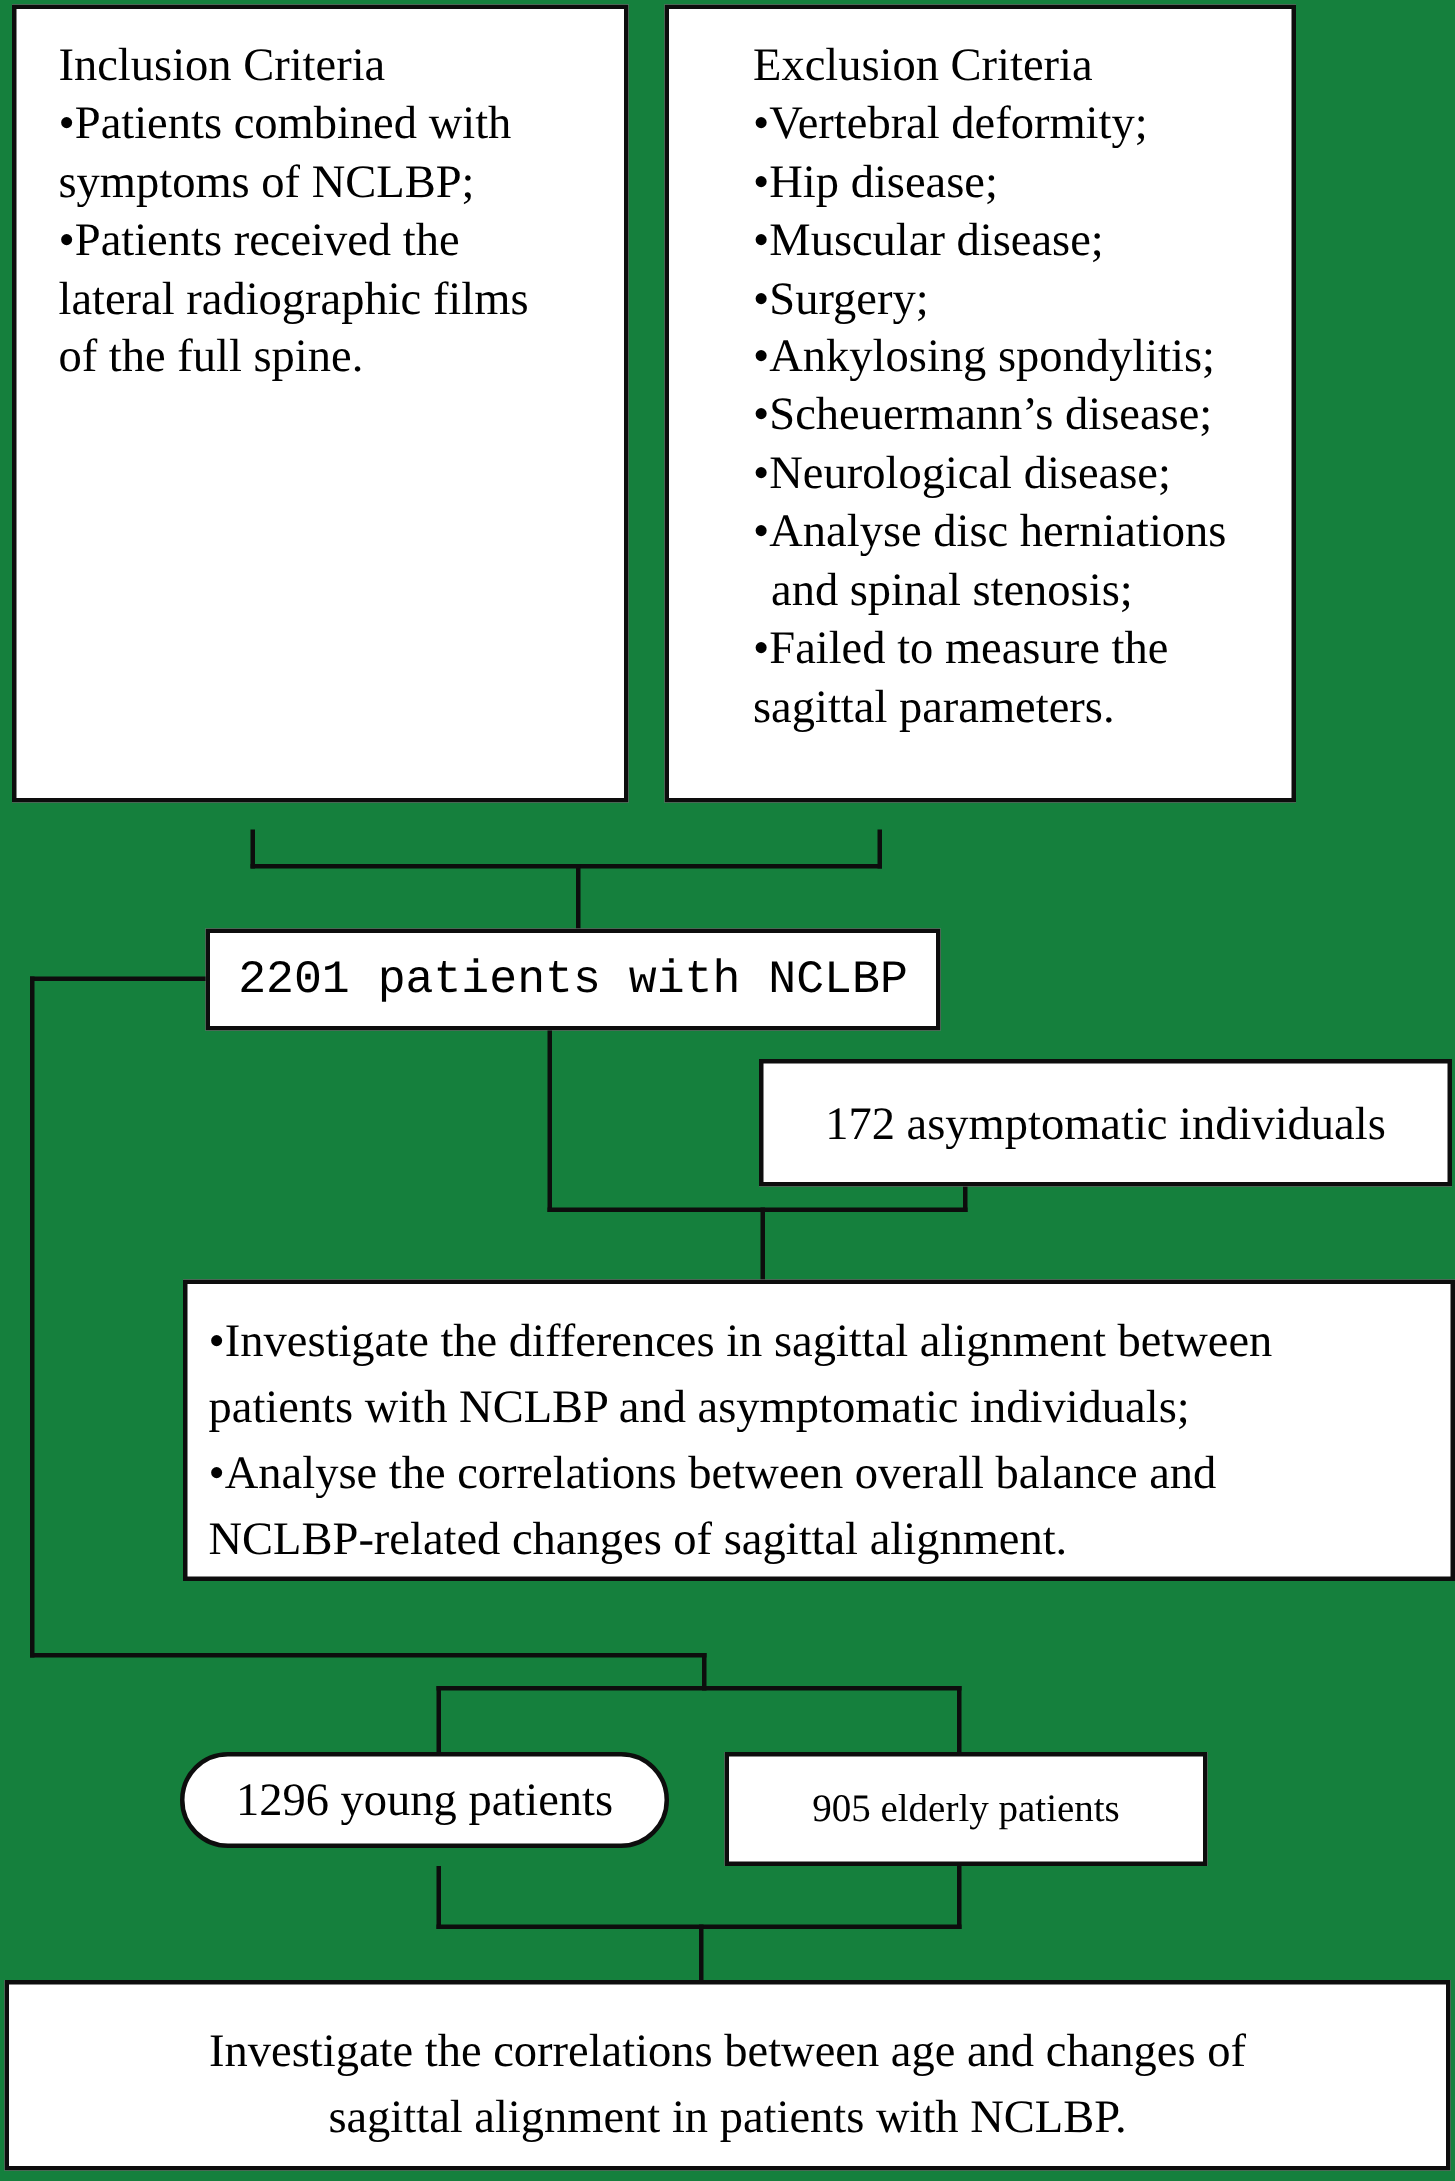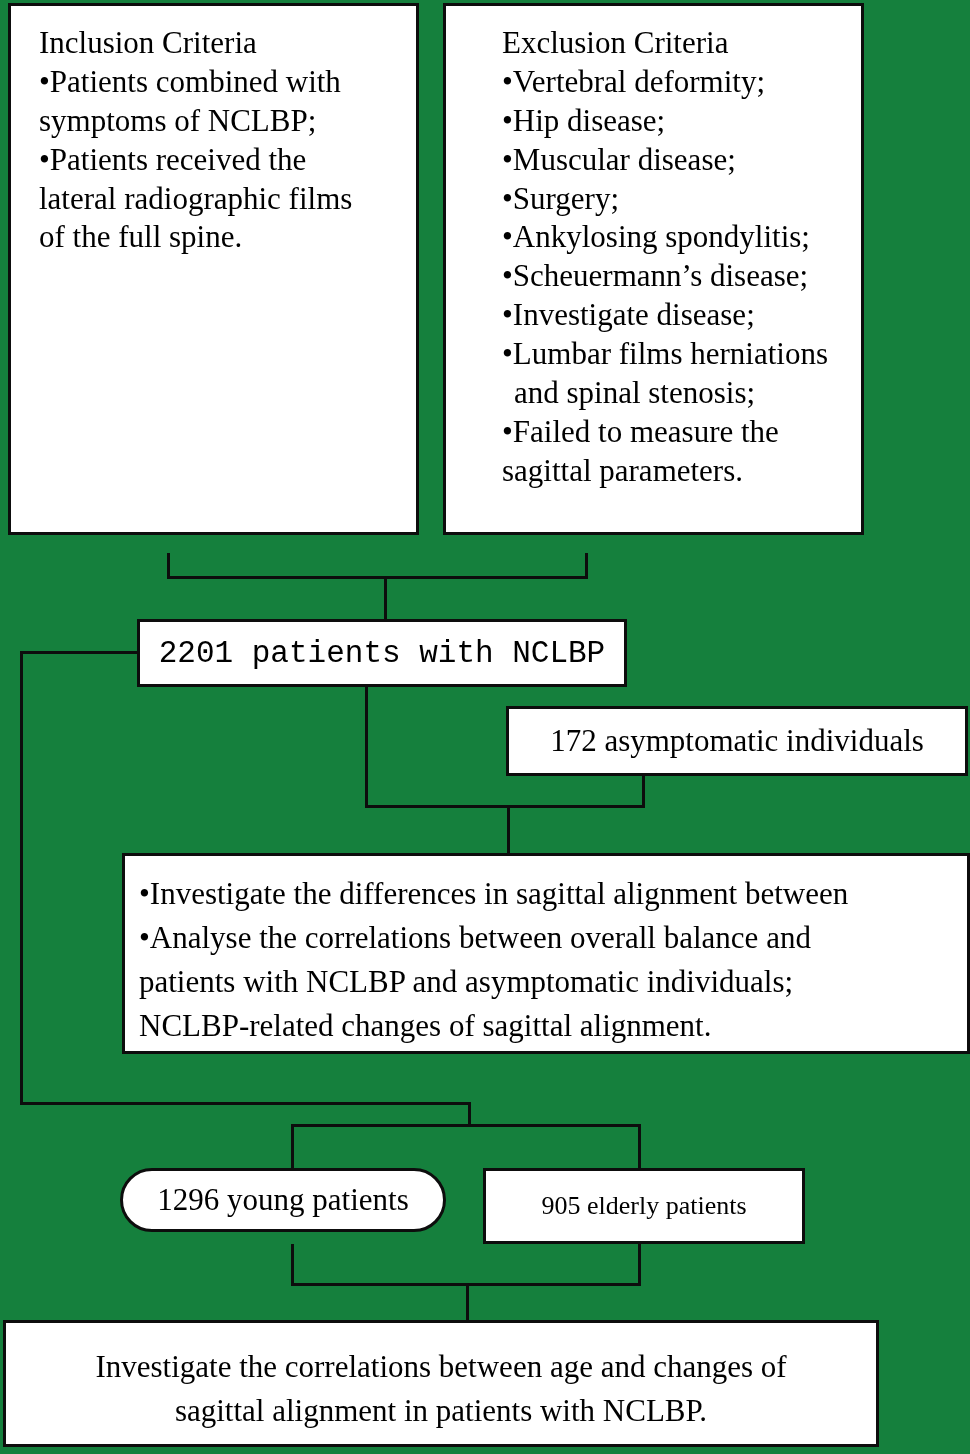--- a/index.html
+++ b/index.html
@@ -52,21 +52,21 @@
   #exclusion-box .crit-item.indent { padding-left: 40px; }
 
   
   #patients-nclbp-box {
     left: 137px; top: 619px; width: 490px; height: 68px;
     display: flex; align-items: center; justify-content: center;
     font-size: 31px;
     font-family: Liberation Mono, monospace;
   }
   #asymptomatic-box {
-    left: 506px; top: 706px; width: 462px; height: 70px;
+    left: 506px; top: 706px; width: 462px; height: 85px;
     display: flex; align-items: center; justify-content: center;
     font-size: 31px;
   }
   #young-patients-box {
     left: 120px; top: 1168px; width: 326px; height: 64px;
     display: flex; align-items: center; justify-content: center;
     font-size: 31px;
     border-radius: 32px;
   }
   #elderly-patients-box {
@@ -78,21 +78,21 @@
   
   #aims-box {
     left: 122px; top: 853px; width: 848px; height: 201px;
     padding: 16px 12px 0 14px;
     font-size: 31px;
     line-height: 1.42;
   }
   #aims-box .aim-line { display: block; }
 
   #conclusion-box {
-    left: 3px; top: 1320px; width: 876px; height: 127px;
+    left: 3px; top: 1320px; width: 964px; height: 127px;
     padding: 22px 30px 0 30px;
     font-size: 31px;
     line-height: 1.42;
     text-align: center;
   }
   #conclusion-box .aim-line { display: block; }
 </style>
 </head>
 <body>
 
@@ -108,22 +108,22 @@
   </div>
 
   <div class="box" id="exclusion-box">
     <span class="crit-title">Exclusion Criteria</span>
     <span class="crit-item">•Vertebral deformity;</span>
     <span class="crit-item">•Hip disease;</span>
     <span class="crit-item">•Muscular disease;</span>
     <span class="crit-item">•Surgery;</span>
     <span class="crit-item">•Ankylosing spondylitis;</span>
     <span class="crit-item">•Scheuermann’s disease;</span>
-    <span class="crit-item">•Investigate disease;</span>
-    <span class="crit-item">•Lumbar films herniations</span>
+    <span class="crit-item">•Neurological disease;</span>
+    <span class="crit-item">•Analyse disc herniations</span>
     <span class="crit-item indent">and spinal stenosis;</span>
     <span class="crit-item">•Failed to measure the</span>
     <span class="crit-item">sagittal parameters.</span>
   </div>
 
   <div class="ln vline" style="left:167px; top:553px; height:26px;"></div>
 
   <div class="ln vline" style="left:585px; top:553px; height:26px;"></div>
 
   <div class="ln hline" style="left:167px; top:576px; width:421px;"></div>
@@ -143,22 +143,22 @@
   <div class="ln hline" style="left:365px; top:805px; width:280px;"></div>
   <div class="ln vline" style="left:642px; top:776px; height:32px;"></div>
   <div class="ln vline" style="left:507px; top:805px; height:50px;"></div>
 
   <div class="box" id="asymptomatic-box">
     <span>172 asymptomatic individuals</span>
   </div>
 
   <div class="box" id="aims-box">
     <span class="aim-line">•Investigate the differences in sagittal alignment between</span>
+    <span class="aim-line">patients with NCLBP and asymptomatic individuals;</span>
     <span class="aim-line">•Analyse the correlations between overall balance and</span>
-    <span class="aim-line">patients with NCLBP and asymptomatic individuals;</span>
     <span class="aim-line">NCLBP-related changes of sagittal alignment.</span>
   </div>
 
   <div class="ln hline" style="left:291px; top:1124px; width:350px;"></div>
   <div class="ln vline" style="left:291px; top:1124px; height:45px;"></div>
   <div class="ln vline" style="left:638px; top:1124px; height:45px;"></div>
 
   <div class="box" id="young-patients-box">
     <span>1296 young patients</span>
   </div>

